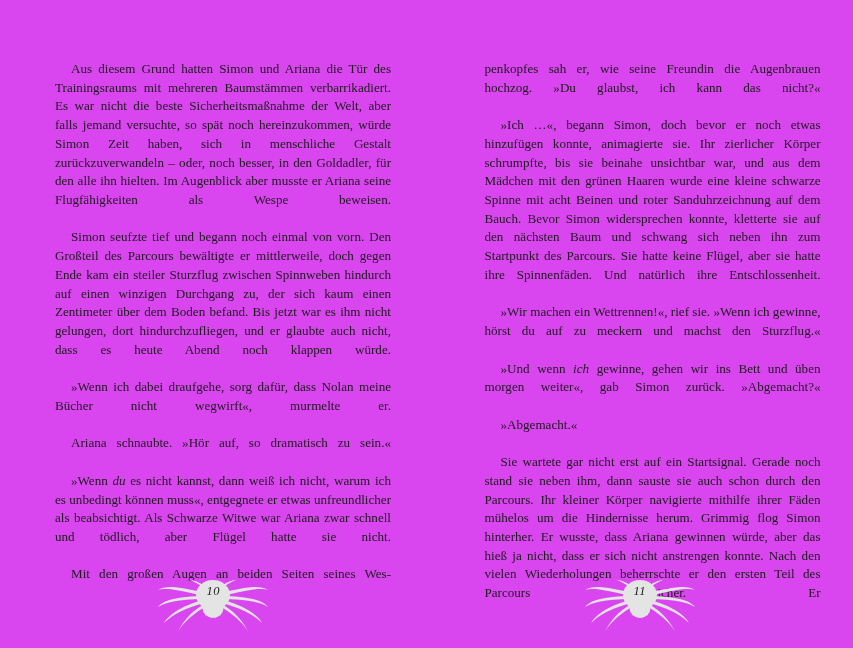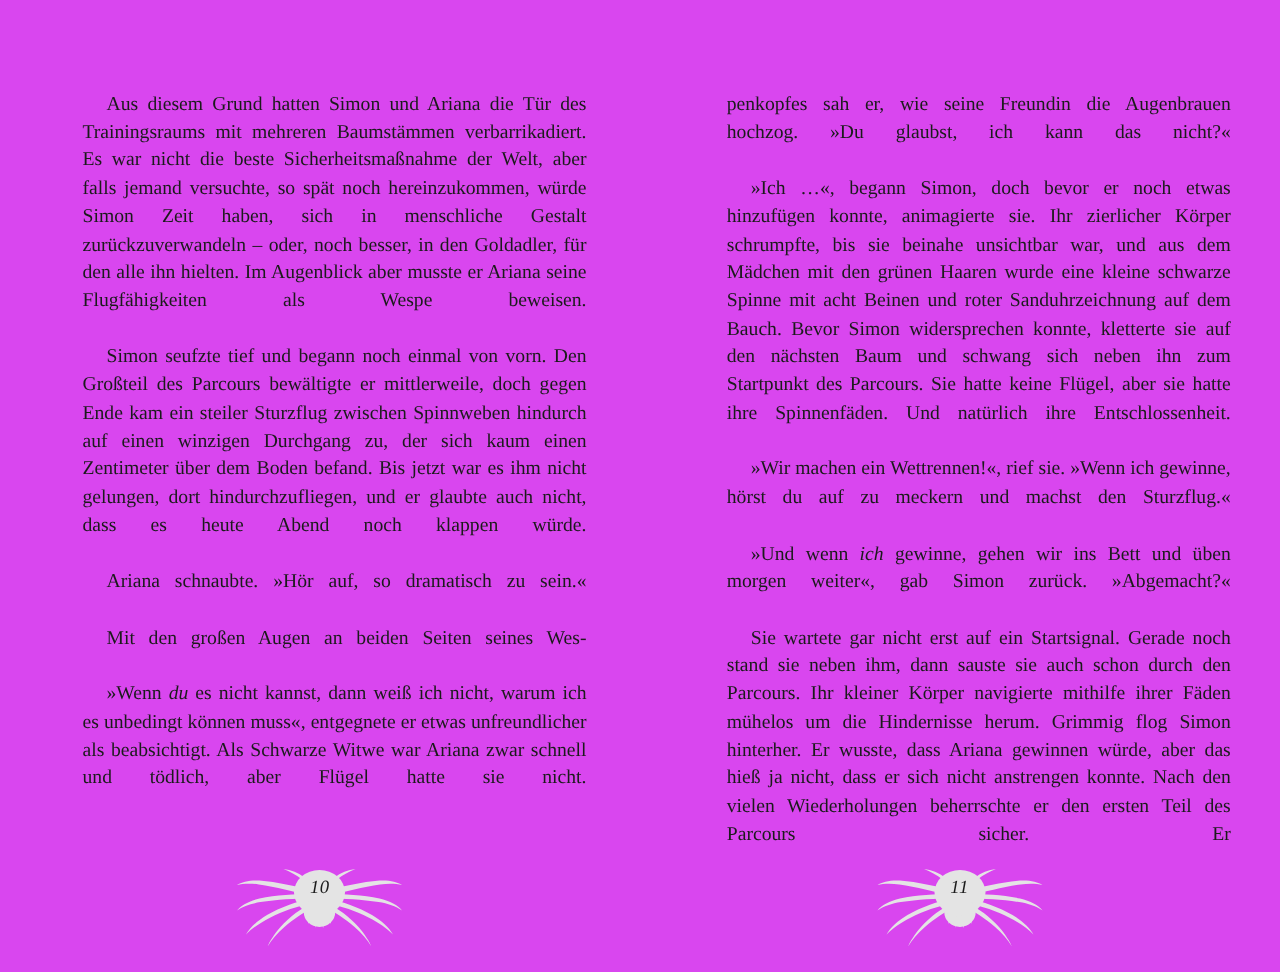--- a/index.html
+++ b/index.html
@@ -113,23 +113,24 @@
 </style>
 </head>
 <body>
 
 <div class="spread">
 
   <div class="page page-left">
     <div class="text-block">
         <p class="para">Aus diesem Grund hatten Simon und Ariana die Tür des Trainingsraums mit mehreren Baumstämmen ver­barrikadiert. Es war nicht die beste Sicherheitsmaß­nahme der Welt, aber falls jemand versuchte, so spät noch hereinzukommen, würde Simon Zeit haben, sich in menschliche Gestalt zurückzuverwandeln – oder, noch besser, in den Goldadler, für den alle ihn hielten. Im Augen­blick aber musste er Ariana seine Flugfähigkeiten als Wespe beweisen.</p>
         <p class="para">Simon seufzte tief und begann noch einmal von vorn. Den Großteil des Parcours bewältigte er mittlerweile, doch gegen Ende kam ein steiler Sturzflug zwischen Spinnweben hindurch auf einen winzigen Durchgang zu, der sich kaum einen Zentimeter über dem Boden befand. Bis jetzt war es ihm nicht gelungen, dort hindurchzuflie­gen, und er glaubte auch nicht, dass es heute Abend noch klappen würde.</p>
+        <p class="para">»Wenn ich dabei draufgehe, sorg dafür, dass Nolan meine Bücher nicht wegwirft«, murmelte er.</p>
         <p class="para">Ariana schnaubte. »Hör auf, so dramatisch zu sein.«</p>
+        <p class="para">»Wenn <em class="it">du</em> es nicht kannst, dann weiß ich nicht, wa­rum ich es unbedingt können muss«, entgegnete er etwas unfreundlicher als beabsichtigt. Als Schwarze Witwe war Ariana zwar schnell und tödlich, aber Flügel hatte sie nicht.</p>
         <p class="para">Mit den großen Augen an beiden Seiten seines Wes-</p>
-        <p class="para">»Wenn <em class="it">du</em> es nicht kannst, dann weiß ich nicht, wa­rum ich es unbedingt können muss«, entgegnete er etwas unfreundlicher als beabsichtigt. Als Schwarze Witwe war Ariana zwar schnell und tödlich, aber Flügel hatte sie nicht.</p>
       </div>
 
     <div class="footer-ornament">
       <div class="ornament-wrap">
         <svg class="spider-svg" viewBox="0 0 112 52" aria-hidden="true">
           <g fill="#e4e4e4">
 
             <path d="M50 14 C40 12 28 9 16 8 C10 7.6 4 8.8 1 11 C4.6 10 10 9.8 15.6 10.6 C27 12.2 39 15.6 49 17.6 Z"></path>
             <path d="M50 17 C40 17 27 17.6 16 20 C9 21.6 3.6 24.6 1 28 C5 25.2 10.6 23.4 16.6 22.4 C27.6 20.6 40 20 49.6 20 Z"></path>
             <path d="M50 20 C41 22 30 25.8 21 31 C14.6 34.8 9.6 39.4 7 44 C11 39.8 16.8 36 23 32.8 C31.6 28.4 41.6 25.2 49.8 23.4 Z"></path>
@@ -155,20 +156,21 @@
       </div>
     </div>
   </div>
 
   <div class="page page-right">
     <div class="text-block">
         <p class="para cont">penkopfes sah er, wie seine Freundin die Augenbrauen hochzog. »Du glaubst, ich kann das nicht?«</p>
         <p class="para">»Ich …«, begann Simon, doch bevor er noch etwas hinzufügen konnte, animagierte sie. Ihr zierlicher Kör­per schrumpfte, bis sie beinahe unsichtbar war, und aus dem Mädchen mit den grünen Haaren wurde eine kleine schwarze Spinne mit acht Beinen und roter Sand­uhrzeichnung auf dem Bauch. Bevor Simon widerspre­chen konnte, kletterte sie auf den nächsten Baum und schwang sich neben ihn zum Startpunkt des Parcours. Sie hatte keine Flügel, aber sie hatte ihre Spinnenfäden. Und natürlich ihre Entschlossenheit.</p>
         <p class="para">»Wir machen ein Wettrennen!«, rief sie. »Wenn ich gewinne, hörst du auf zu meckern und machst den Sturz­flug.«</p>
         <p class="para">»Und wenn <em class="it">ich</em> gewinne, gehen wir ins Bett und üben morgen weiter«, gab Simon zurück. »Abgemacht?«</p>
+        <p class="para">»Abgemacht.«</p>
         <p class="para">Sie wartete gar nicht erst auf ein Startsignal. Gerade noch stand sie neben ihm, dann sauste sie auch schon durch den Parcours. Ihr kleiner Körper navigierte mit­hilfe ihrer Fäden mühelos um die Hindernisse herum. Grimmig flog Simon hinterher. Er wusste, dass Ariana gewinnen würde, aber das hieß ja nicht, dass er sich nicht anstrengen konnte. Nach den vielen Wiederholun­gen beherrschte er den ersten Teil des Parcours sicher. Er</p>
       </div>
 
     <div class="footer-ornament">
       <div class="ornament-wrap">
         <svg class="spider-svg" viewBox="0 0 112 52" aria-hidden="true">
           <g fill="#e4e4e4">
             <path d="M50 14 C40 12 28 9 16 8 C10 7.6 4 8.8 1 11 C4.6 10 10 9.8 15.6 10.6 C27 12.2 39 15.6 49 17.6 Z"></path>
             <path d="M50 17 C40 17 27 17.6 16 20 C9 21.6 3.6 24.6 1 28 C5 25.2 10.6 23.4 16.6 22.4 C27.6 20.6 40 20 49.6 20 Z"></path>
             <path d="M50 20 C41 22 30 25.8 21 31 C14.6 34.8 9.6 39.4 7 44 C11 39.8 16.8 36 23 32.8 C31.6 28.4 41.6 25.2 49.8 23.4 Z"></path>

